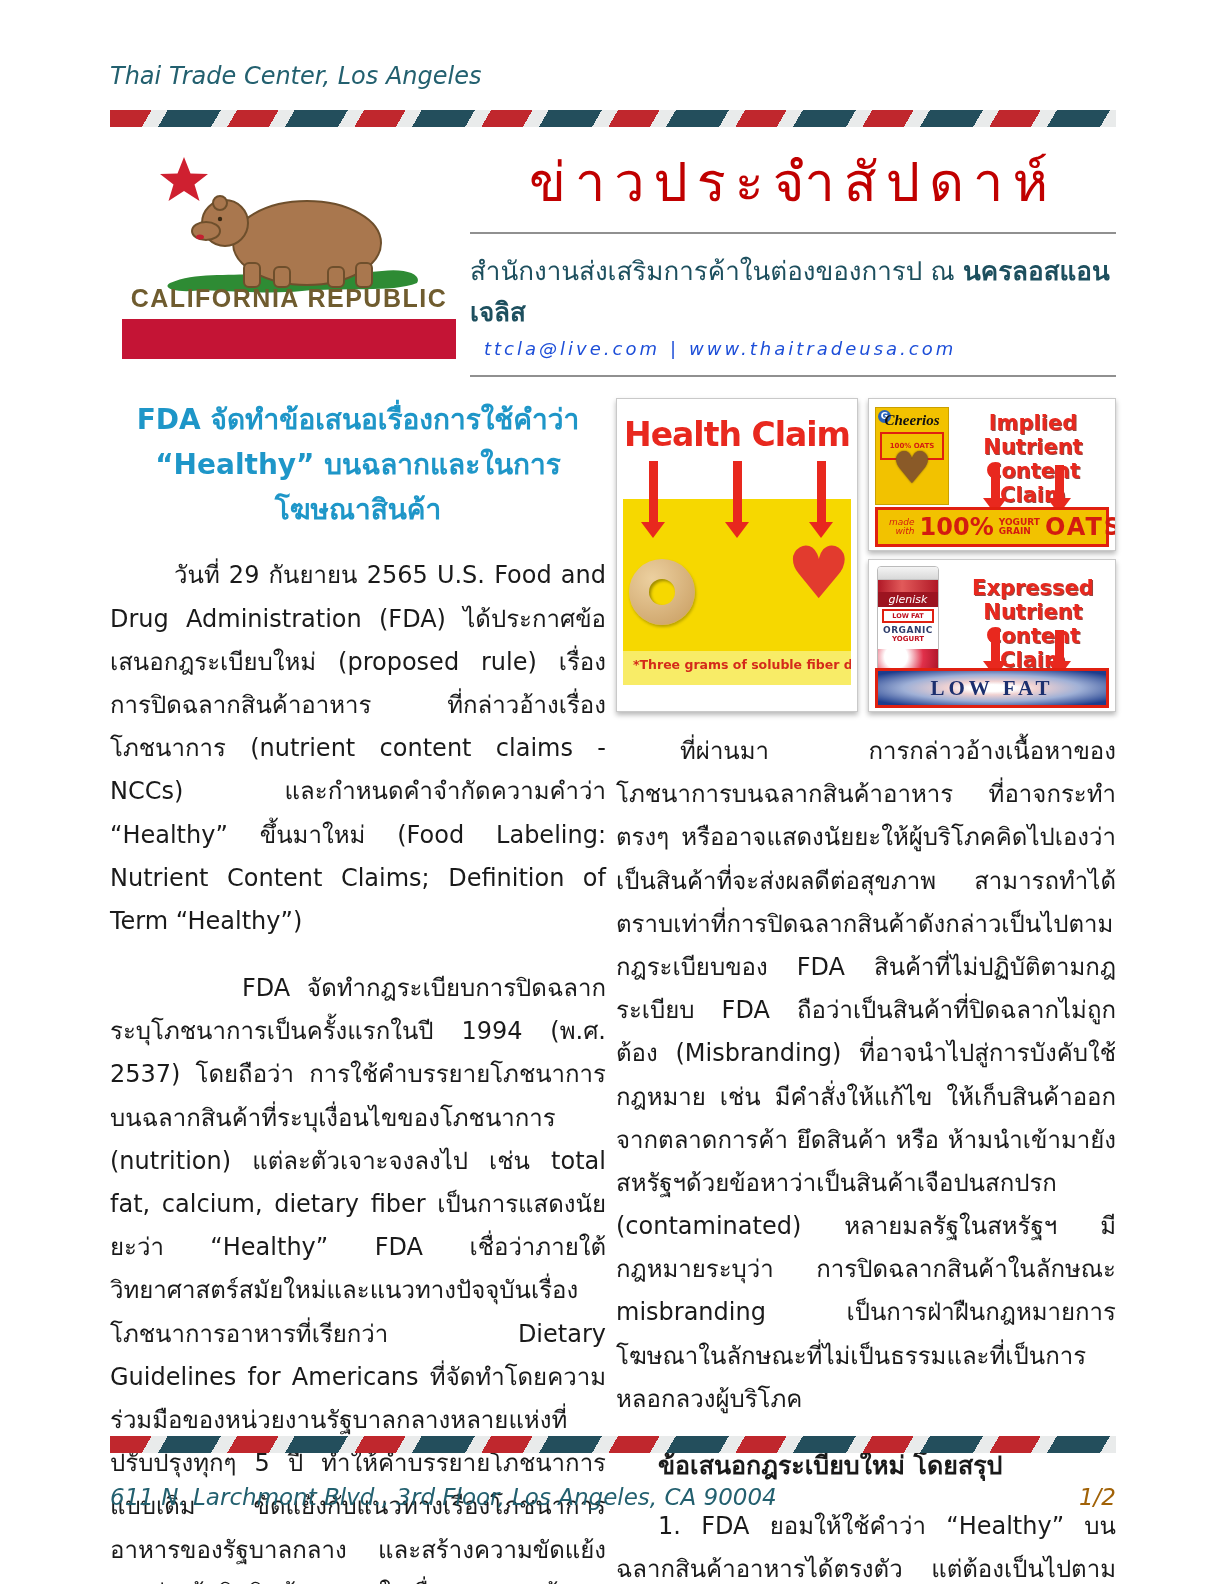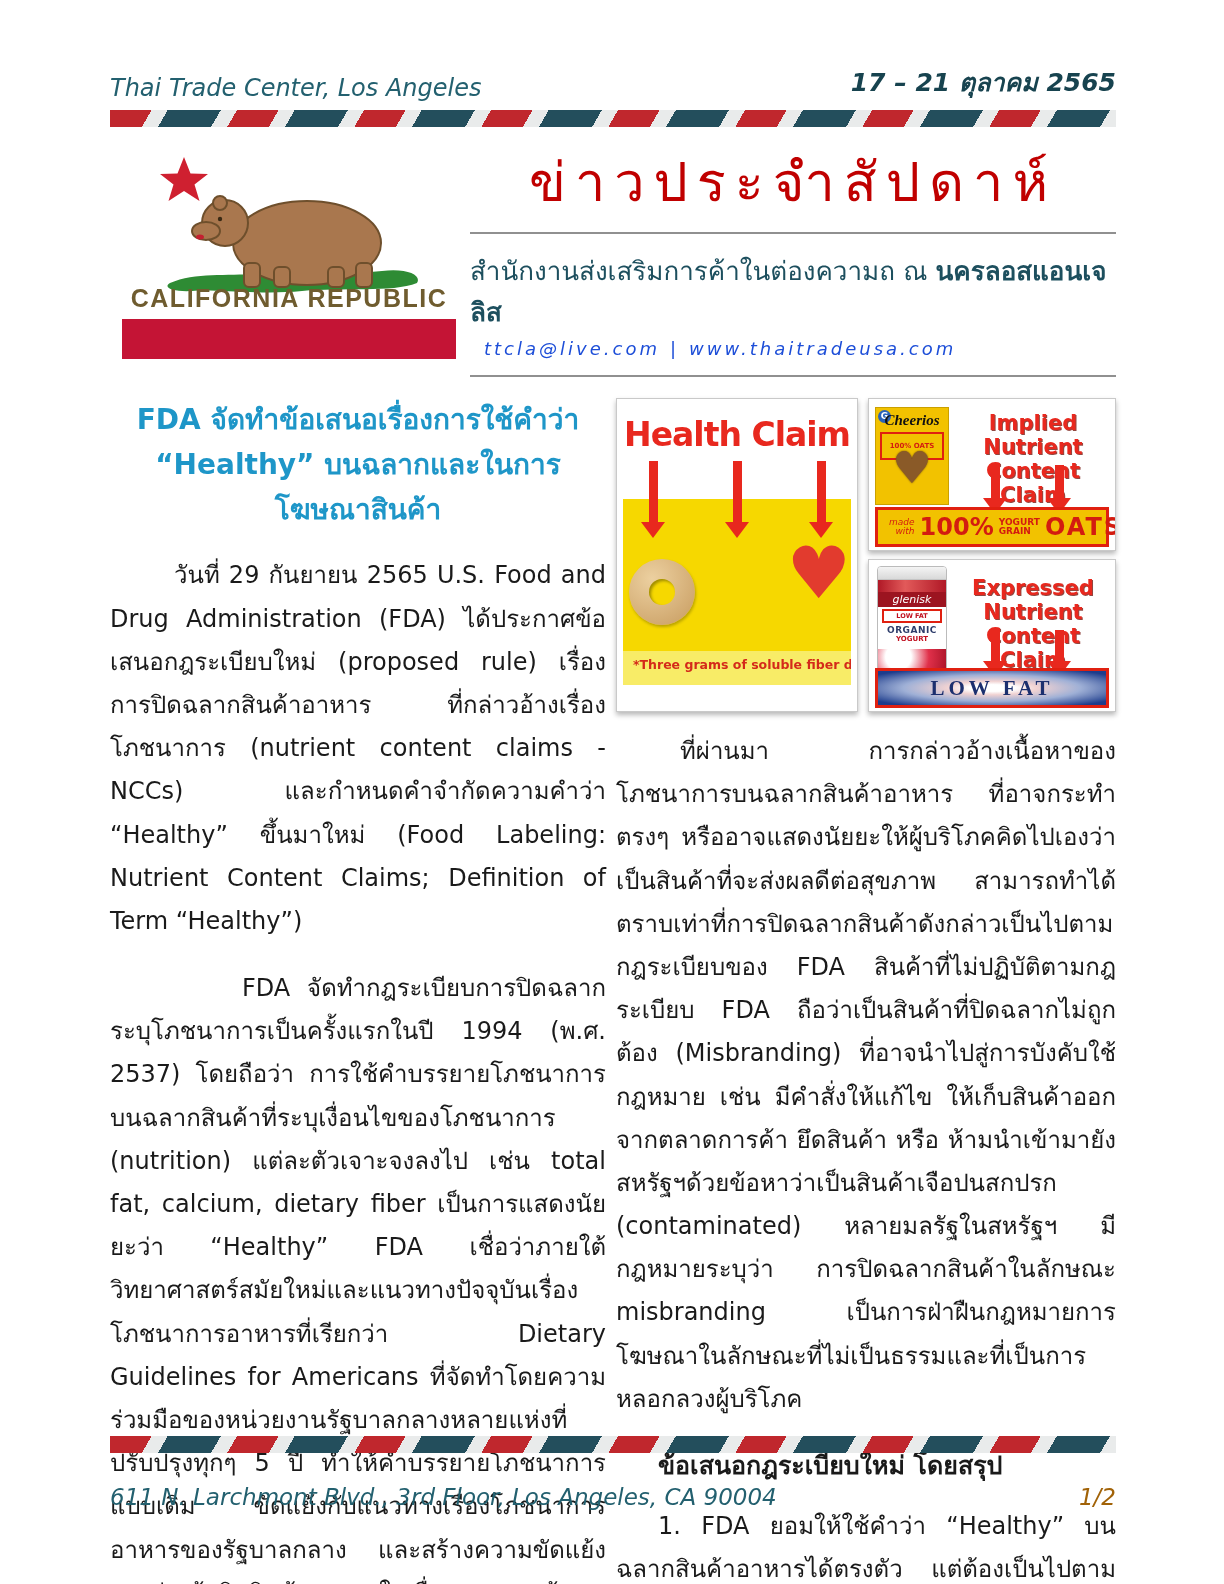--- a/index.html
+++ b/index.html
@@ -72,21 +72,21 @@
   .fig3 .claim-label{top:16px;}
   .f2-a1{left:122px;top:66px;height:34px;}
   .f2-a2{left:186px;top:66px;height:34px;}
   .banner-oats{position:absolute;left:6px;right:6px;top:108px;height:40px;background:#f2c200;border:3px solid #e02010;box-sizing:border-box;display:flex;align-items:center;justify-content:center;gap:5px;color:#d31c10;}
   .bo-made{font-style:italic;font-size:9px;line-height:1.0;text-align:right;margin-left:28px;}
   .bo-pct{font-size:24px;font-weight:bold;}
   .bo-wg{font-size:9px;font-weight:bold;line-height:1.05;}
   .bo-oats{font-size:24px;font-weight:bold;letter-spacing:2px;}
 
   
-  .tub{position:absolute;left:8px;top:6px;width:70px;height:110px;border:1px solid #bbb;border-radius:4px 4px 6px 6px;overflow:hidden;background:#fff;box-sizing:border-box;}
+  .tub{position:absolute;left:8px;top:6px;width:62px;height:110px;border:1px solid #bbb;border-radius:4px 4px 6px 6px;overflow:hidden;background:#fff;box-sizing:border-box;}
   .tub-lid{height:12px;background:linear-gradient(#f4f4f4,#d9d9d9);border-bottom:1px solid #c4c4c4;}
   .tub-berries{height:12px;background:linear-gradient(90deg,#b01826,#e25a5a 40%,#b01826);}
   .tub-brand{background:#9c1420;color:#fff;font-style:italic;font-size:11px;text-align:center;padding:1px 0;}
   .tub-lowfat{margin:2px 4px;border:2px solid #e02010;color:#c01020;font-size:6.5px;font-weight:bold;text-align:center;padding:1px 0;}
   .tub-org{color:#2e3d6b;font-size:9px;font-weight:bold;text-align:center;letter-spacing:0.5px;}
   .tub-yog{color:#c01020;font-size:7px;font-weight:bold;text-align:center;}
   .tub-bottom{position:absolute;bottom:0;left:0;right:0;height:26px;background:radial-gradient(circle at 30% 30%,#fff 0 25%,#e0304a 60%,#a81226 100%);}
   .f3-a1{left:122px;top:70px;height:32px;}
   .f3-a2{left:186px;top:70px;height:32px;}
   .banner-lowfat{position:absolute;left:6px;right:6px;top:108px;height:40px;border:3px solid #e02010;box-sizing:border-box;
@@ -98,21 +98,20 @@
   .ftr-address{position:absolute;left:110px;top:1484px;font-style:italic;color:#23606f;font-size:23px;}
   .ftr-page{position:absolute;right:108px;top:1484px;font-style:italic;color:#a16207;font-size:23px;}
 </style>
 </head>
 <body>
 
 <div class="page">
 
   <div class="hdr">
     <div class="hdr-org">Thai Trade Center, Los Angeles</div>
-    <div class="hdr-date">17 – 21 ตุลาคม 2565</div>
   </div>
   <div class="stripe stripe-top"></div>
 
   <svg class="flag" viewBox="0 0 334 224" aria-hidden="true">
     <rect x="0" y="0" width="334" height="224" fill="#ffffff"></rect>
     <polygon fill="#cf2030" points="62,22 68.5,38.5 86,39 72.5,49.5 77.5,66 62,56 46.5,66 51.5,49.5 38,39 55.5,38.5"></polygon>
 
     <path fill="#2e8b34" d="M48,148 C75,136 110,142 140,138 C180,132 225,140 260,136 C285,133 300,140 295,148 C270,158 220,152 180,156 C140,160 95,154 70,156 C52,157 40,153 48,148 Z"></path>
 
     <g>
@@ -127,21 +126,21 @@
       <ellipse cx="78" cy="102" rx="4" ry="2.5" fill="#c42030"></ellipse>
       <circle cx="98" cy="84" r="2.2" fill="#3a2a14"></circle>
     </g>
     <text x="167" y="172" text-anchor="middle" font-family="Liberation Sans, DejaVu Sans, sans-serif" font-size="25" font-weight="bold" letter-spacing="1.5" fill="#6f5c2f">CALIFORNIA  REPUBLIC</text>
     <rect x="0" y="184" width="334" height="40" fill="#c41435"></rect>
   </svg>
 
   <div class="mast">
     <h1 class="mast-title">ข่าวประจำสัปดาห์</h1>
     <hr class="rule">
-    <div class="mast-sub"><span>สำนักงานส่งเสริมการค้าในต่องความถ ณ </span><b>นครลอสแอนเจลิส</b></div>
+    <div class="mast-sub"><span>สำนักงานส่งเสริมการค้าในต่องของการป ณ </span><b>นครลอสแอนเจลิส</b></div>
     <div class="mast-contact">
       <span>ttcla@live.com</span><span class="sep">|</span><span>www.thaitradeusa.com</span>
     </div>
     <hr class="rule">
   </div>
 
   <div class="article">
 
     <div class="col-left">
       <h2 class="art-title">

